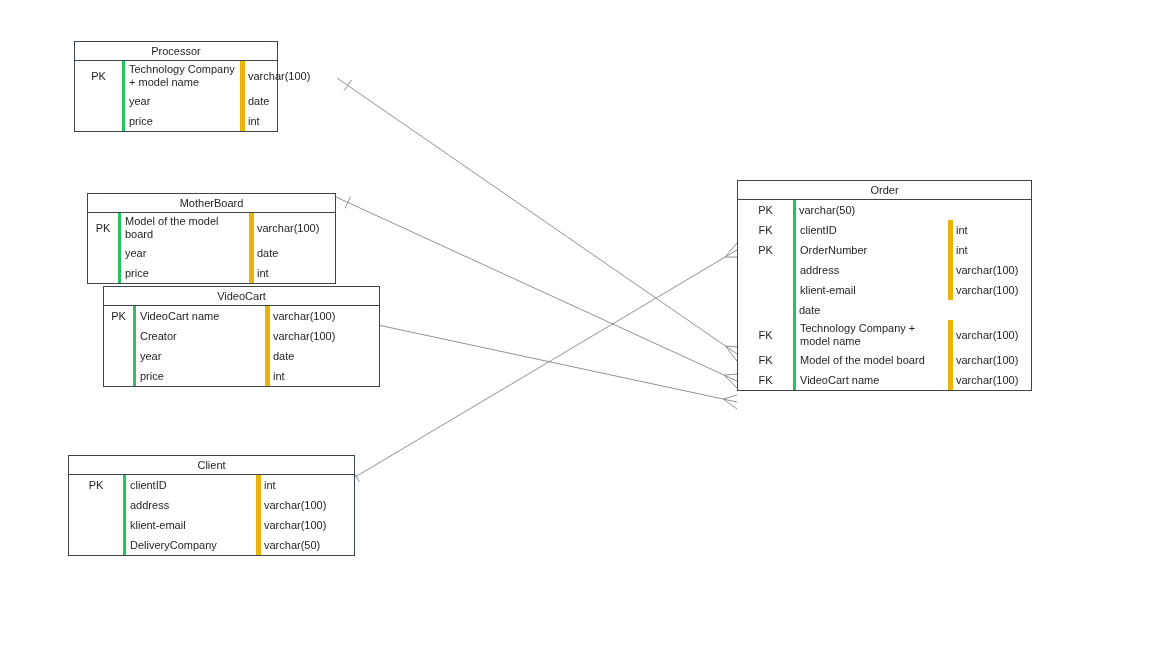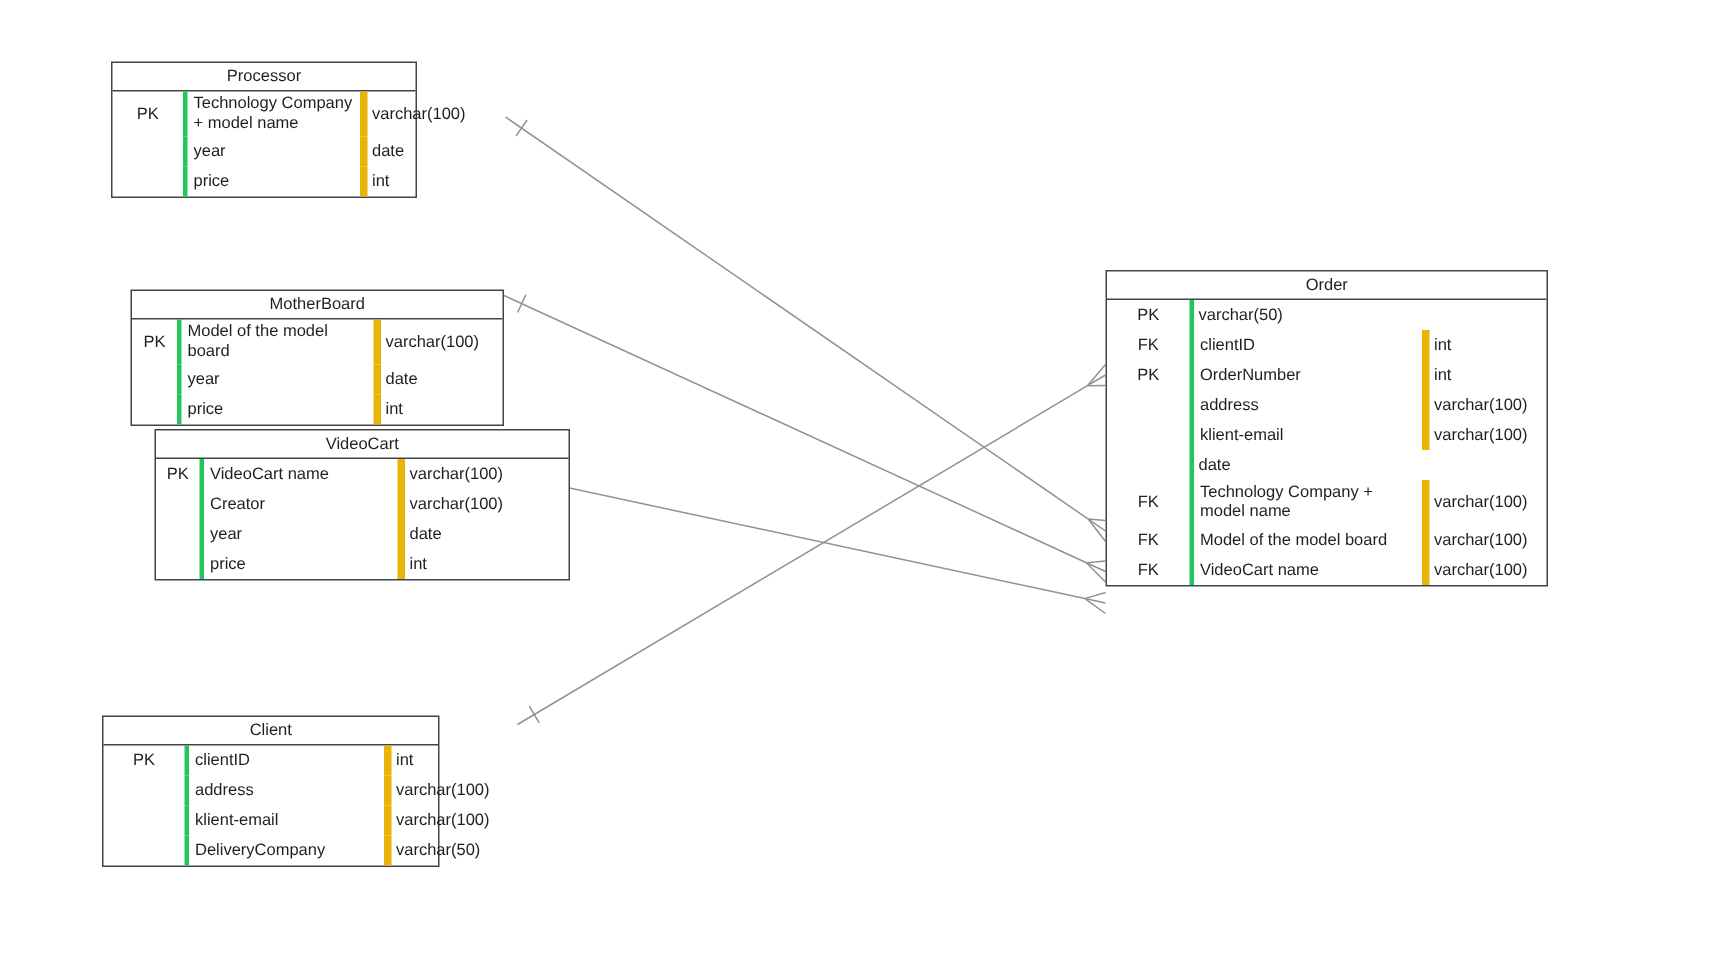--- a/index.html
+++ b/index.html
@@ -144,21 +144,21 @@
         <div class="cell cell-key"></div>
         <div class="cell cell-name">year</div>
         <div class="cell cell-type">date</div>
       </div>
       <div class="attr-row" style="grid-template-columns: 32px 134px 1fr;">
         <div class="cell cell-key"></div>
         <div class="cell cell-name">price</div>
         <div class="cell cell-type">int</div>
       </div>
     </div>
-    <div class="entity" style="left: 68px; top: 477px; width: 225px;">
+    <div class="entity" style="left: 68px; top: 455px; width: 287px;">
       <div class="entity-title">Client</div>
       <div class="attr-row" style="grid-template-columns: 57px 135px 1fr;">
         <div class="cell cell-key">PK</div>
         <div class="cell cell-name">clientID</div>
         <div class="cell cell-type">int</div>
       </div>
       <div class="attr-row" style="grid-template-columns: 57px 135px 1fr;">
         <div class="cell cell-key"></div>
         <div class="cell cell-name">address</div>
         <div class="cell cell-type">varchar(100)</div>

